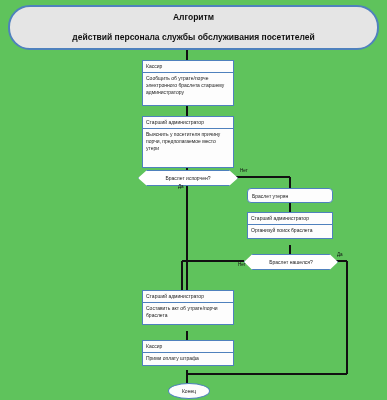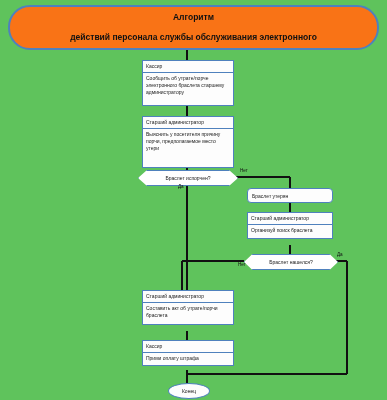--- a/index.html
+++ b/index.html
@@ -13,21 +13,21 @@
   #stage{position:absolute;left:0;top:0;width:387px;height:400px;}
 
   
   #wires{position:absolute;left:0;top:0;width:387px;height:400px;}
 
   
   .node{position:absolute;box-sizing:border-box;}
 
   .title-banner{
     left:8px;top:5px;width:371px;height:45px;
-    background:#f97316;
+    background:#e5e5e5;
     border:2px solid #4f81bd;
     border-radius:22px;
     display:flex;flex-direction:column;
     align-items:center;justify-content:center;
     color:#111;
     font-size:8.5px;font-weight:bold;line-height:11.5px;
     text-align:center;
     gap:8px;
   }
   .title-banner div{white-space:nowrap;}
@@ -136,21 +136,21 @@
       <line x1="347" y1="374" x2="187" y2="374"></line>
 
       <line x1="187" y1="331" x2="187" y2="340"></line>
 
       <line x1="187" y1="370" x2="187" y2="383"></line>
     </g>
   </svg>
 
   <div class="node title-banner">
     <div>Алгоритм</div>
-    <div>действий персонала службы обслуживания электронного</div>
+    <div>действий персонала службы обслуживания посетителей</div>
   </div>
 
   <div class="group" style="left:142px;top:60px;width:92px;">
     <div class="role">Кассир</div>
     <div class="action" style="height:33px;">Сообщить об утрате/порче электронного браслета старшему администратору</div>
   </div>
 
   <div class="group" style="left:142px;top:116px;width:92px;">
     <div class="role">Старший администратор</div>
     <div class="action" style="height:39px;">Выяснить у посетителя причину порчи, предполагаемое место утери</div>

